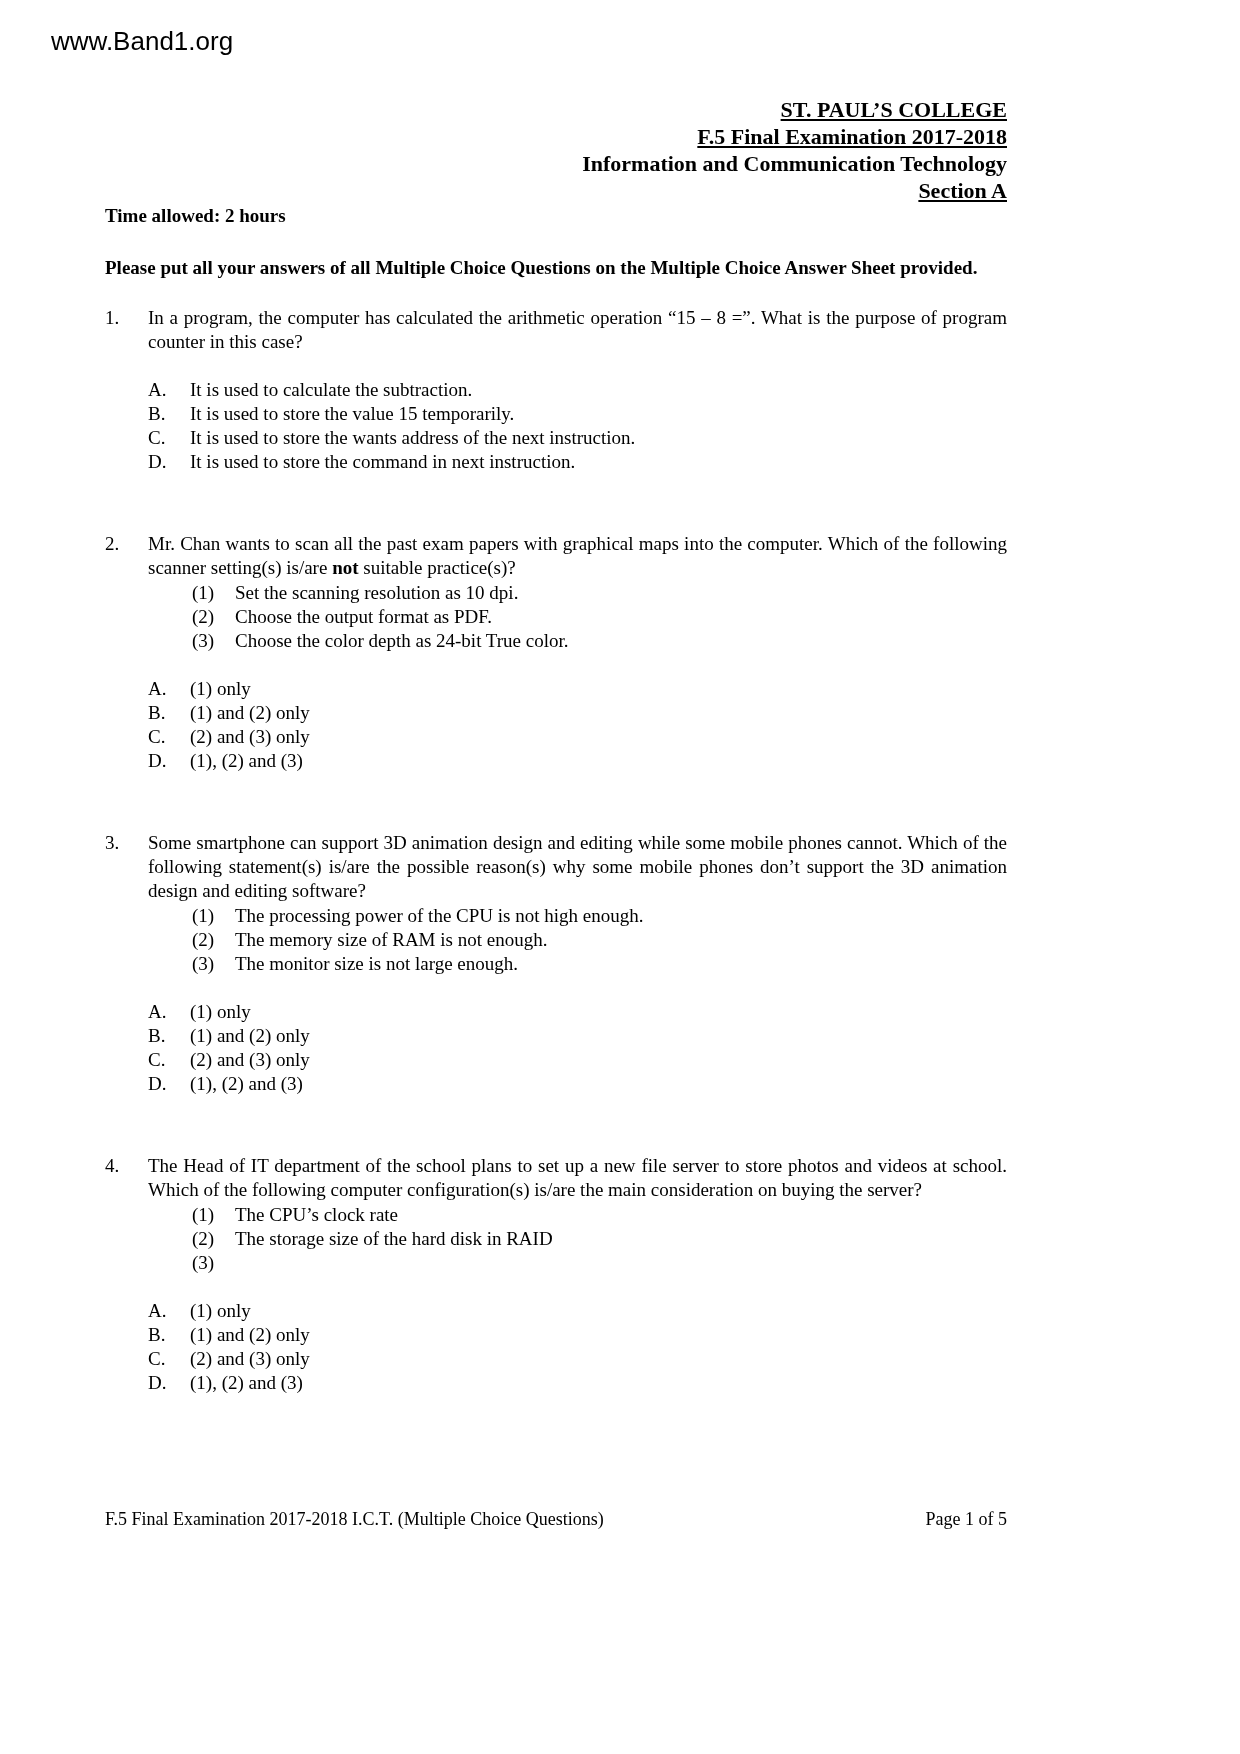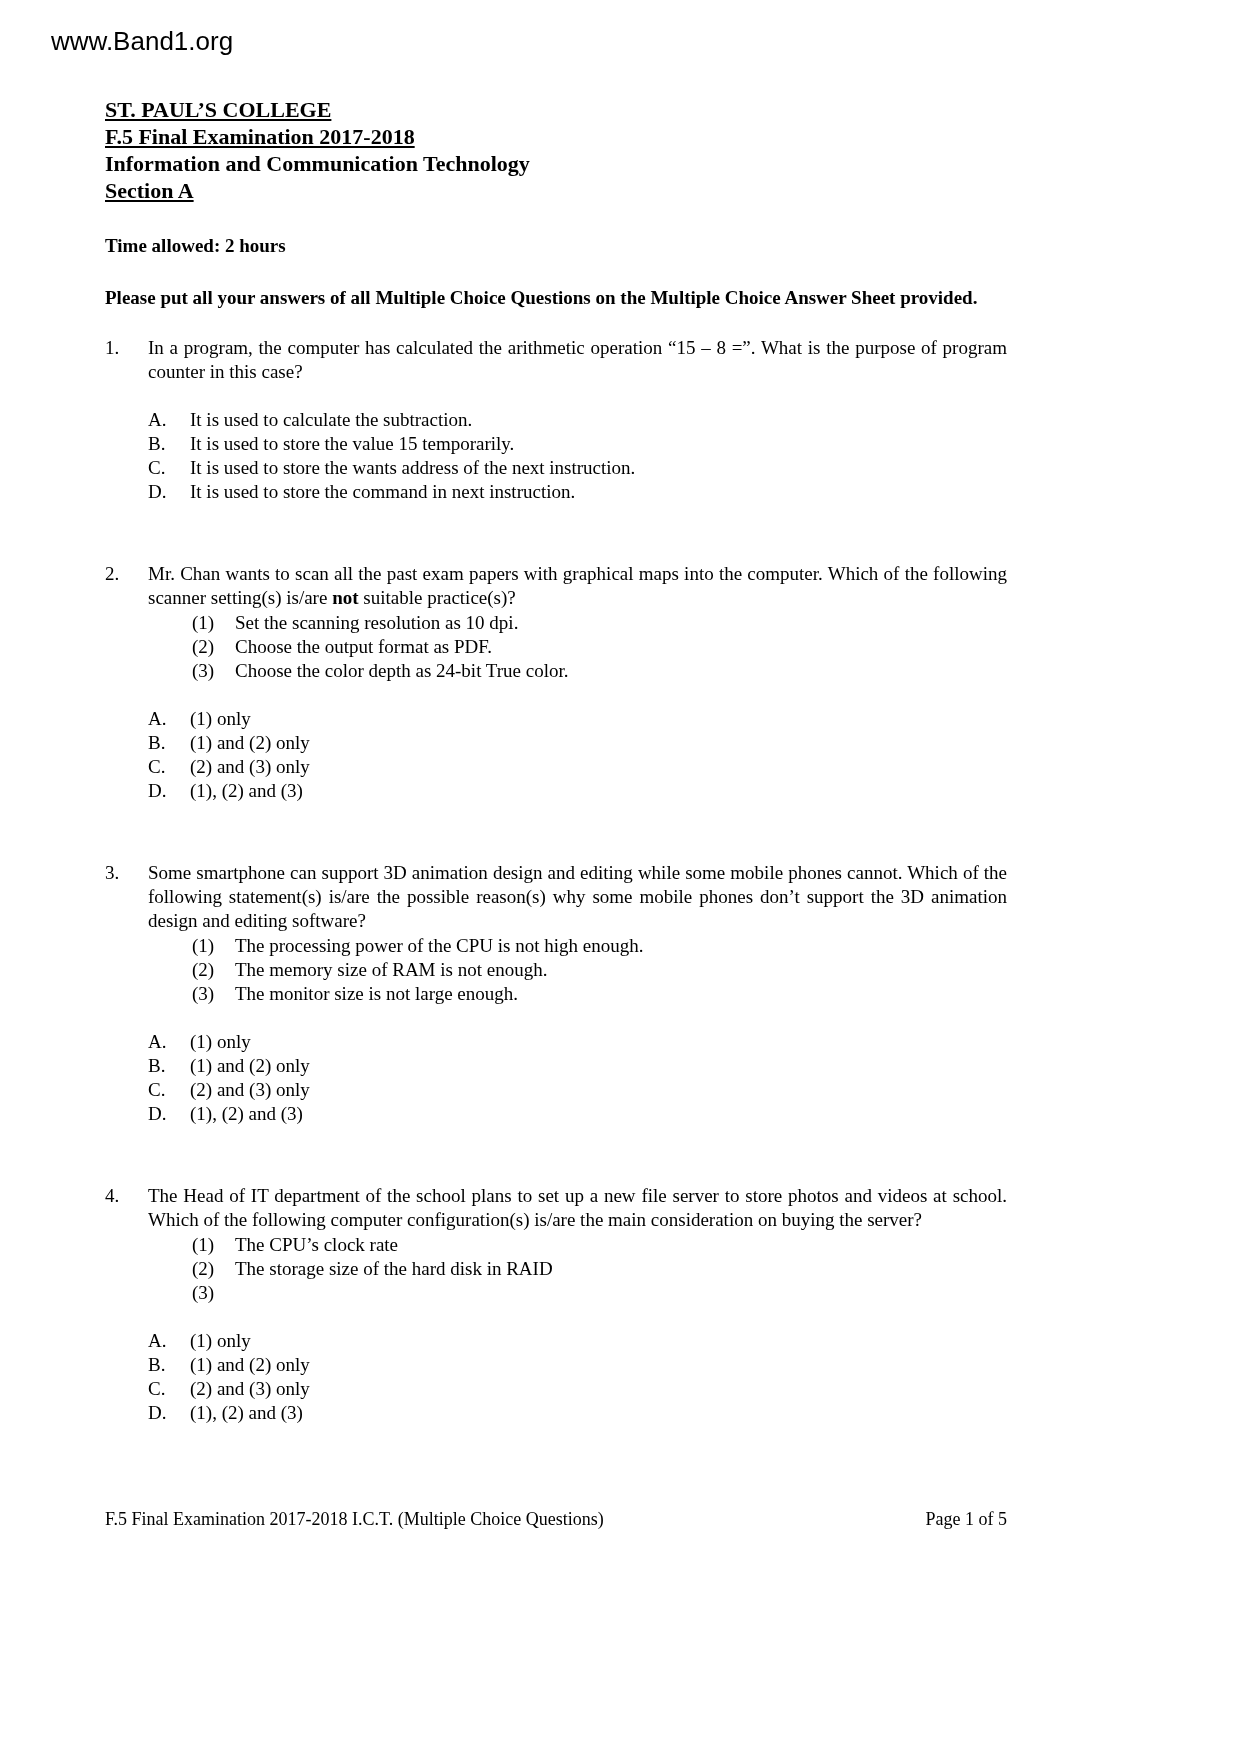--- a/index.html
+++ b/index.html
@@ -22,29 +22,28 @@
     margin-left: 16px;
   }
   .content {
     position: absolute;
     left: 105px;
     top: 0;
     width: 902px;
   }
   .title-block {
     margin-top: 96px;
-    text-align: left;
+    text-align: right;
     font-weight: bold;
     font-size: 22px;
     line-height: 27px;
   }
   .title-line { display: block; }
   .u { text-decoration: underline; }
   .time-allowed {
-    margin-top: 30px;
     font-weight: bold;
     font-size: 19px;
     line-height: 24px;
   }
   .instructions {
     margin-top: 28px;
     font-weight: bold;
     font-size: 19px;
     line-height: 24px;
   }

